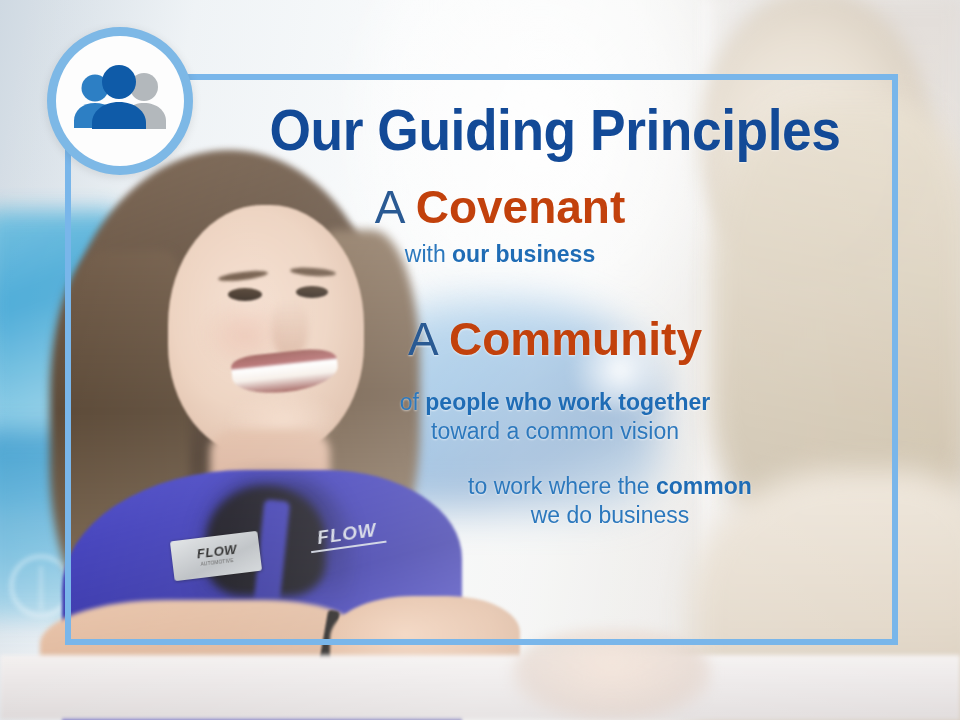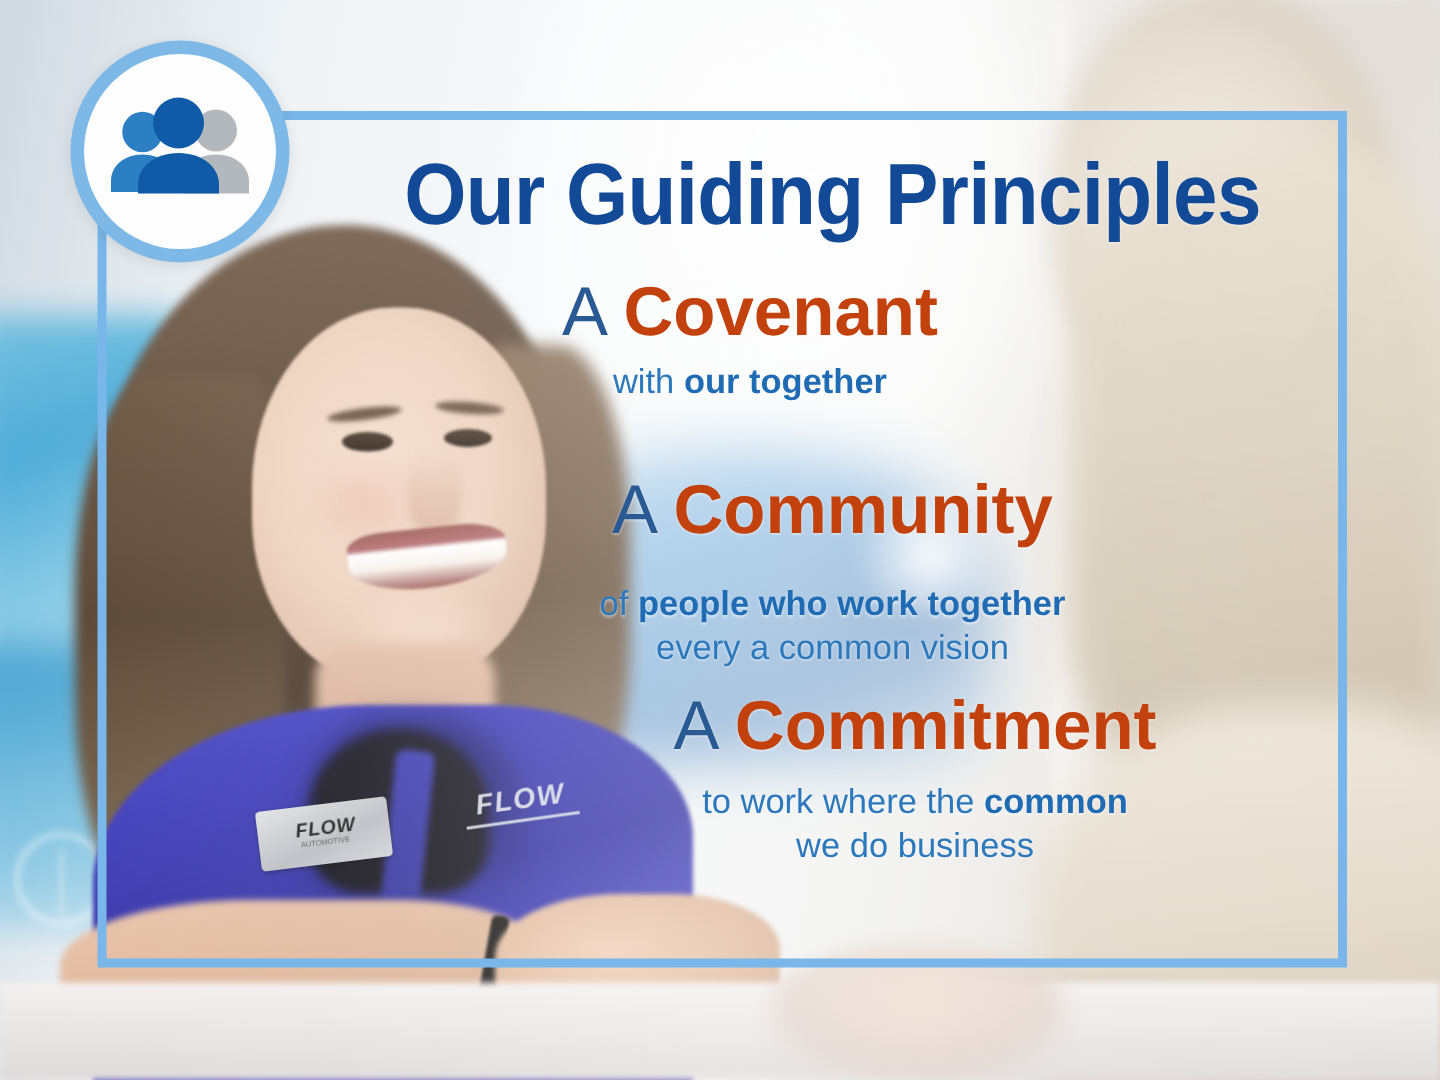--- a/index.html
+++ b/index.html
@@ -352,40 +352,36 @@
   <div class="text-layer">
 
     <div class="title">Our Guiding Principles</div>
 
     <div class="block b-covenant">
       <div class="head">
         <span class="art">A</span>
         <span class="word">Covenant</span>
       </div>
       <div class="sub">
-        <span>with </span><b>our together</b>
+        <span>with </span><b>our business</b>
       </div>
     </div>
 
     <div class="block b-community">
       <div class="head">
         <span class="art">A</span>
         <span class="word">Community</span>
       </div>
       <div class="sub">
         <div><span>of </span><b>people who work together</b></div>
-        <div>every a common vision</div>
+        <div>toward a common vision</div>
       </div>
     </div>
 
     <div class="block b-commitment">
-      <div class="head">
-        <span class="art">A</span>
-        <span class="word">Commitment</span>
-      </div>
       <div class="sub">
         <div><span>to work where the </span><b>common</b></div>
         <div>we do business</div>
       </div>
     </div>
 
   </div>
 </div>
 
 </body></html>

